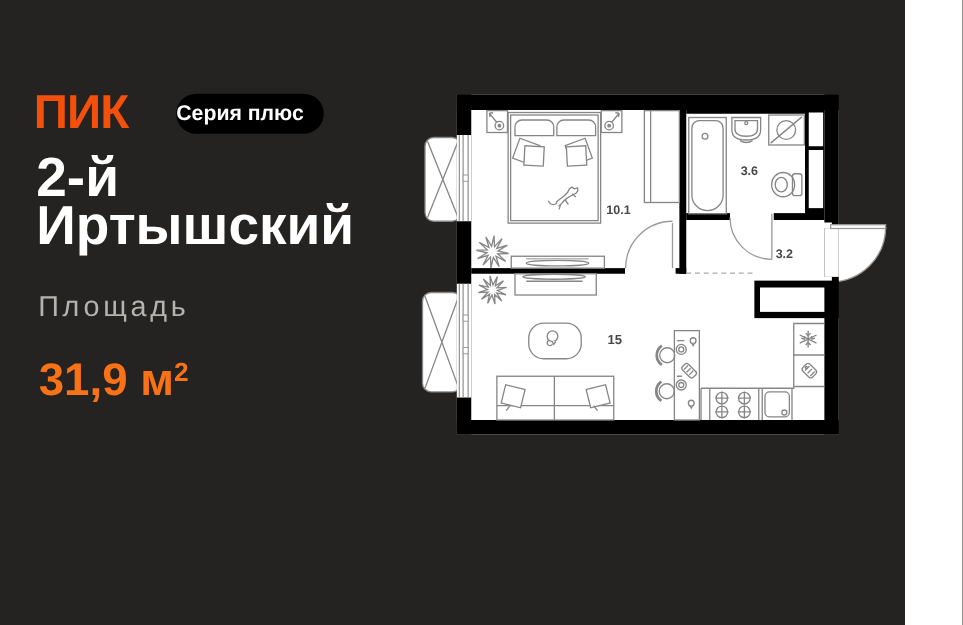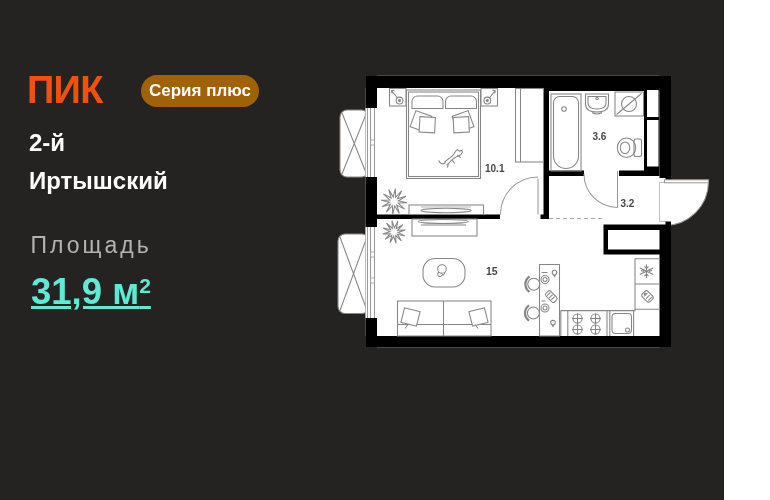--- a/index.html
+++ b/index.html
@@ -6,27 +6,27 @@
   #card{position:relative;width:724px;height:500px;background:#242321;overflow:hidden;
         font-family:"Liberation Sans",sans-serif;}
   .abs{position:absolute;}
 </style>
 </head>
 <body>
 <div id="card">
 
   <div class="abs" style="left:27px;top:71px;color:#f2500b;font-size:38px;font-weight:bold;letter-spacing:-0.7px;line-height:1;">ПИК</div>
 
-  <div class="abs" style="left:141px;top:75px;width:118px;height:32px;background:#a16207;border-radius:16px;color:#fff;font-size:17px;font-weight:bold;text-align:center;line-height:31px;">Серия плюс</div>
-
-  <div class="abs" style="left:29px;top:123.8px;color:#fff;font-size:24px;font-weight:bold;line-height:38.5px;">2-й<br>Иртышский</div>
+  <div class="abs" style="left:141px;top:75px;width:118px;height:32px;background:#000000;border-radius:16px;color:#fff;font-size:17px;font-weight:bold;line-height:31px;">Серия плюс</div>
+
+  <div class="abs" style="left:29px;top:123.8px;color:#fff;font-size:44px;font-weight:bold;line-height:38.5px;">2-й<br>Иртышский</div>
 
   <div class="abs" style="left:30.5px;top:234px;color:#b5b3b0;font-size:23px;letter-spacing:3px;line-height:1;">Площадь</div>
 
-  <div class="abs" style="left:31px;top:274px;color:#5eead4;font-size:36.5px;font-weight:bold;line-height:1;text-decoration:underline;">31,9 м<span style="font-size:21px;vertical-align:11px;">2</span></div>
+  <div class="abs" style="left:31px;top:286px;color:#f97316;font-size:36.5px;font-weight:bold;line-height:1;">31,9 м<span style="font-size:21px;vertical-align:11px;">2</span></div>
 
   <svg class="abs" style="left:0;top:0" width="770" height="500" viewBox="0 0 770 500">
   <g fill="none" stroke="#868686" stroke-width="1.05">
 
     <g>
       <rect x="340" y="110" width="28.5" height="67" rx="7" fill="#fff"></rect>
       <path d="M342,113 L366.5,174 M366.5,113 L342,174"></path>
     </g>
 
     <g>

